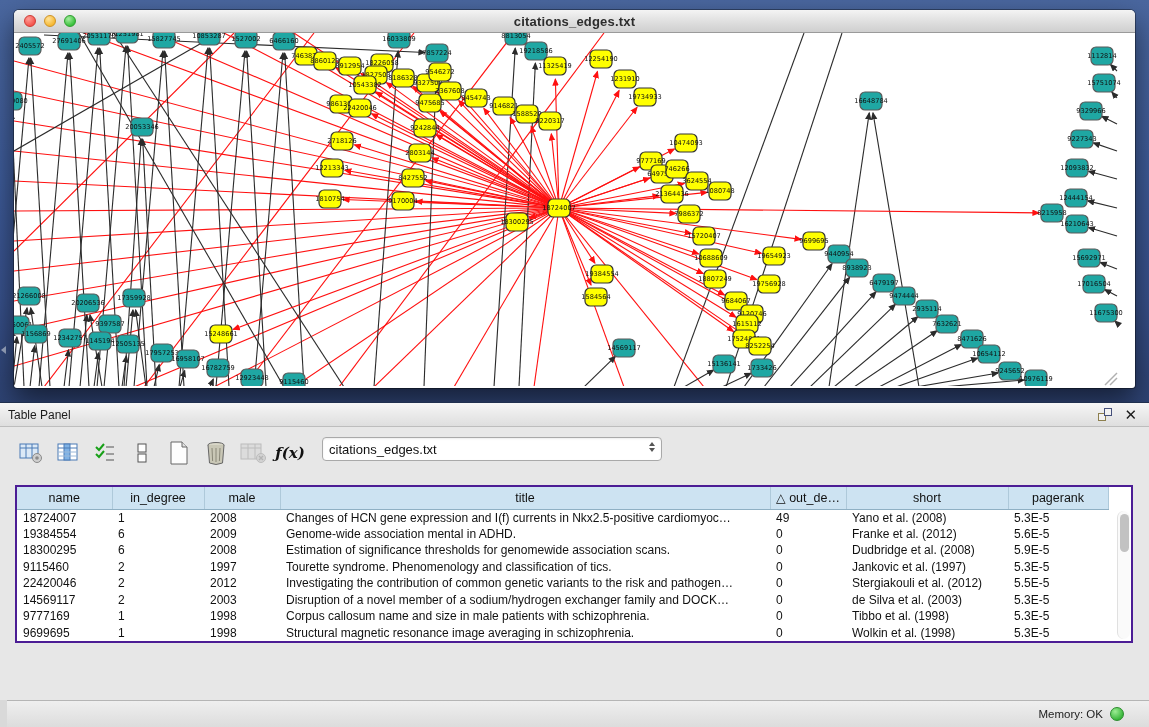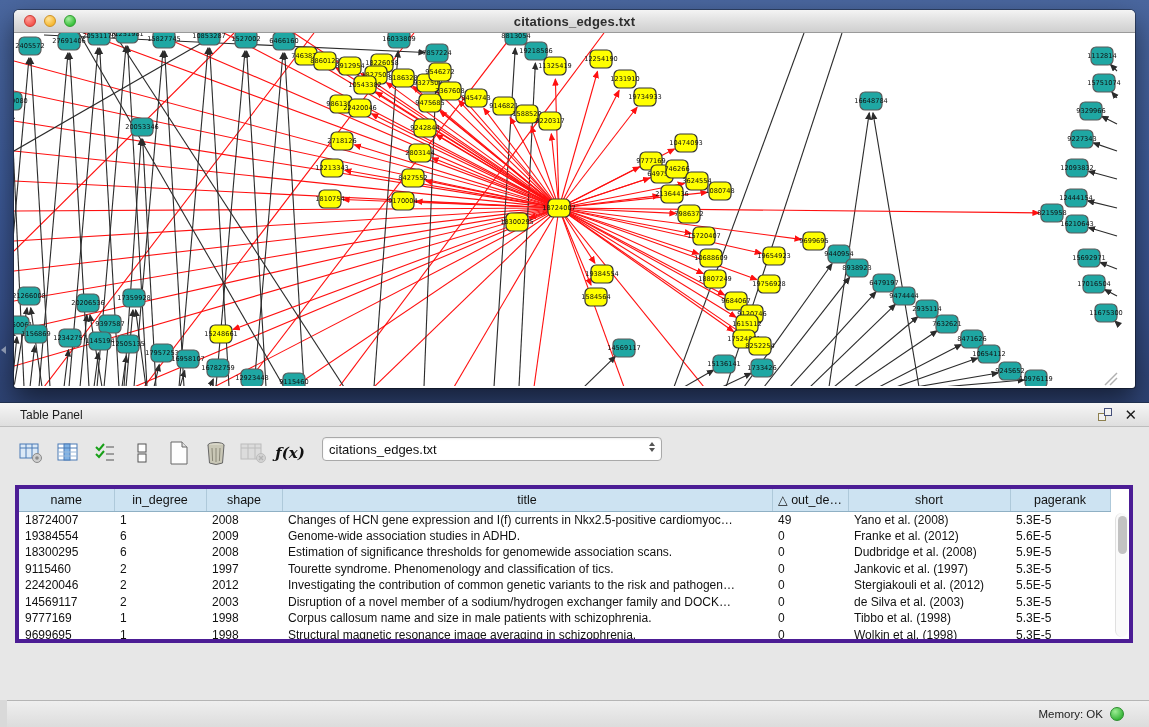--- a/index.html
+++ b/index.html
@@ -30,21 +30,21 @@
     color:#2d2d2d; font-weight:bold; letter-spacing:.2px; }
   .canvas-wrap { position:relative; width:1119px; height:353px; overflow:hidden; background:#fff;
     border-radius:0 0 3px 3px; }
   svg text.nlabel { font-family:"DejaVu Sans",sans-serif; font-size:6.6px; fill:#111; }
 
   
   .table-panel { position:absolute; left:0; top:402px; width:1149px; height:298px;
     background:#e7e7e7; border-top:1px solid #20304f; }
   .tp-header { height:24px; background:linear-gradient(180deg,#f6f6f6,#dedede);
     border-bottom:1px solid #bdbdbd; display:flex; align-items:center; }
-  .tp-title { font-size:12px; color:#1c1c1c; padding-left:20px; }
+  .tp-title { font-size:12px; color:#1c1c1c; padding-left:8px; }
   .tp-header-icons { margin-left:auto; display:flex; align-items:center; gap:12px; padding-right:12px; }
   .float-icon { position:relative; width:14px; height:13px; }
   .float-icon .sq1 { position:absolute; left:0; bottom:0; width:8px; height:8px;
     border:1.5px solid #8d7f4e; background:#f2f2f2; }
   .float-icon .sq2 { position:absolute; right:0; top:0; width:8px; height:8px;
     border:1.5px solid #45507a; background:#f2f2f2; }
   .close-x { font-size:15px; font-weight:bold; color:#1a1a1a; line-height:14px; cursor:default; }
 
   .tp-toolbar { height:44px; display:flex; align-items:center; padding-left:16px; }
   .tbtn { width:30px; height:30px; display:flex; align-items:center; justify-content:center; margin-right:7px;margin-top:8px; }
@@ -52,21 +52,21 @@
   .tbl-select { width:340px; height:24px; margin-left:10px; background:#fff;
     border:1px solid #a9a9a9; border-radius:4px; display:flex; align-items:center;
     font-size:13px; color:#111; padding:0 6px; position:relative;
     box-shadow:inset 0 1px 2px rgba(0,0,0,.08); }
   .stepper { position:absolute; right:6px; top:4px; display:flex; flex-direction:column; gap:2px; }
   .stepper i { width:0; height:0; border-left:3.5px solid transparent; border-right:3.5px solid transparent; }
   .stepper .up  { border-bottom:4px solid #555; }
   .stepper .dn  { border-top:4px solid #555; }
 
   .grid-wrap { position:absolute; left:15px; right:16px; top:82px; bottom:57px;
-    background:#fff; border:4px solid #4c1d95; overflow:hidden; }
+    background:#fff; border:2px solid #4c1d95; overflow:hidden; }
   table.grid { border-collapse:collapse; table-layout:fixed; width:1091px; font-size:12px; color:#111; }
   table.grid th { background:#cde3f2; border-right:1px solid #aec9da; border-bottom:1px solid #8fb0c4;
     height:22px; font-weight:normal; font-size:12.5px; text-align:center; overflow:hidden; white-space:nowrap; }
   table.grid td { height:16.5px; padding:0 4px 0 6px; white-space:nowrap; overflow:hidden; }
   col.c0{width:95px} col.c1{width:92px} col.c2{width:76px} col.c3{width:490px}
   col.c4{width:76px} col.c5{width:162px} col.c6{width:100px}
   .vscroll { position:absolute; right:1px; top:24px; bottom:2px; width:13px; background:#fafafa;
     border-left:1px solid #e0e0e0; border-radius:7px; }
   .vthumb { position:absolute; top:3px; left:2px; width:9px; height:38px; background:#c2c2c2; border-radius:5px; }
 
@@ -795,42 +795,42 @@
           <col class="c2">
           <col class="c3">
           <col class="c4">
           <col class="c5">
           <col class="c6">
         </colgroup>
       <thead>
           <tr id="grid-head">
             <th>name</th>
             <th>in_degree</th>
-            <th>shape</th>
+            <th>male</th>
             <th>title</th>
             <th>△ out_de…</th>
             <th>short</th>
             <th>pagerank</th>
           </tr>
         </thead>
       <tbody id="grid-body">
           <tr>
             <td>18724007</td>
             <td>1</td>
             <td>2008</td>
             <td>Changes of HCN gene expression and I(f) currents in Nkx2.5-positive cardiomyoc…</td>
             <td>49</td>
             <td>Yano et al. (2008)</td>
             <td>5.3E-5</td>
           </tr>
           <tr>
             <td>19384554</td>
             <td>6</td>
             <td>2009</td>
-            <td>Genome-wide association studies in ADHD.</td>
+            <td>Genome-wide association mental in ADHD.</td>
             <td>0</td>
             <td>Franke et al. (2012)</td>
             <td>5.6E-5</td>
           </tr>
           <tr>
             <td>18300295</td>
             <td>6</td>
             <td>2008</td>
             <td>Estimation of significance thresholds for genomewide association scans.</td>
             <td>0</td>

